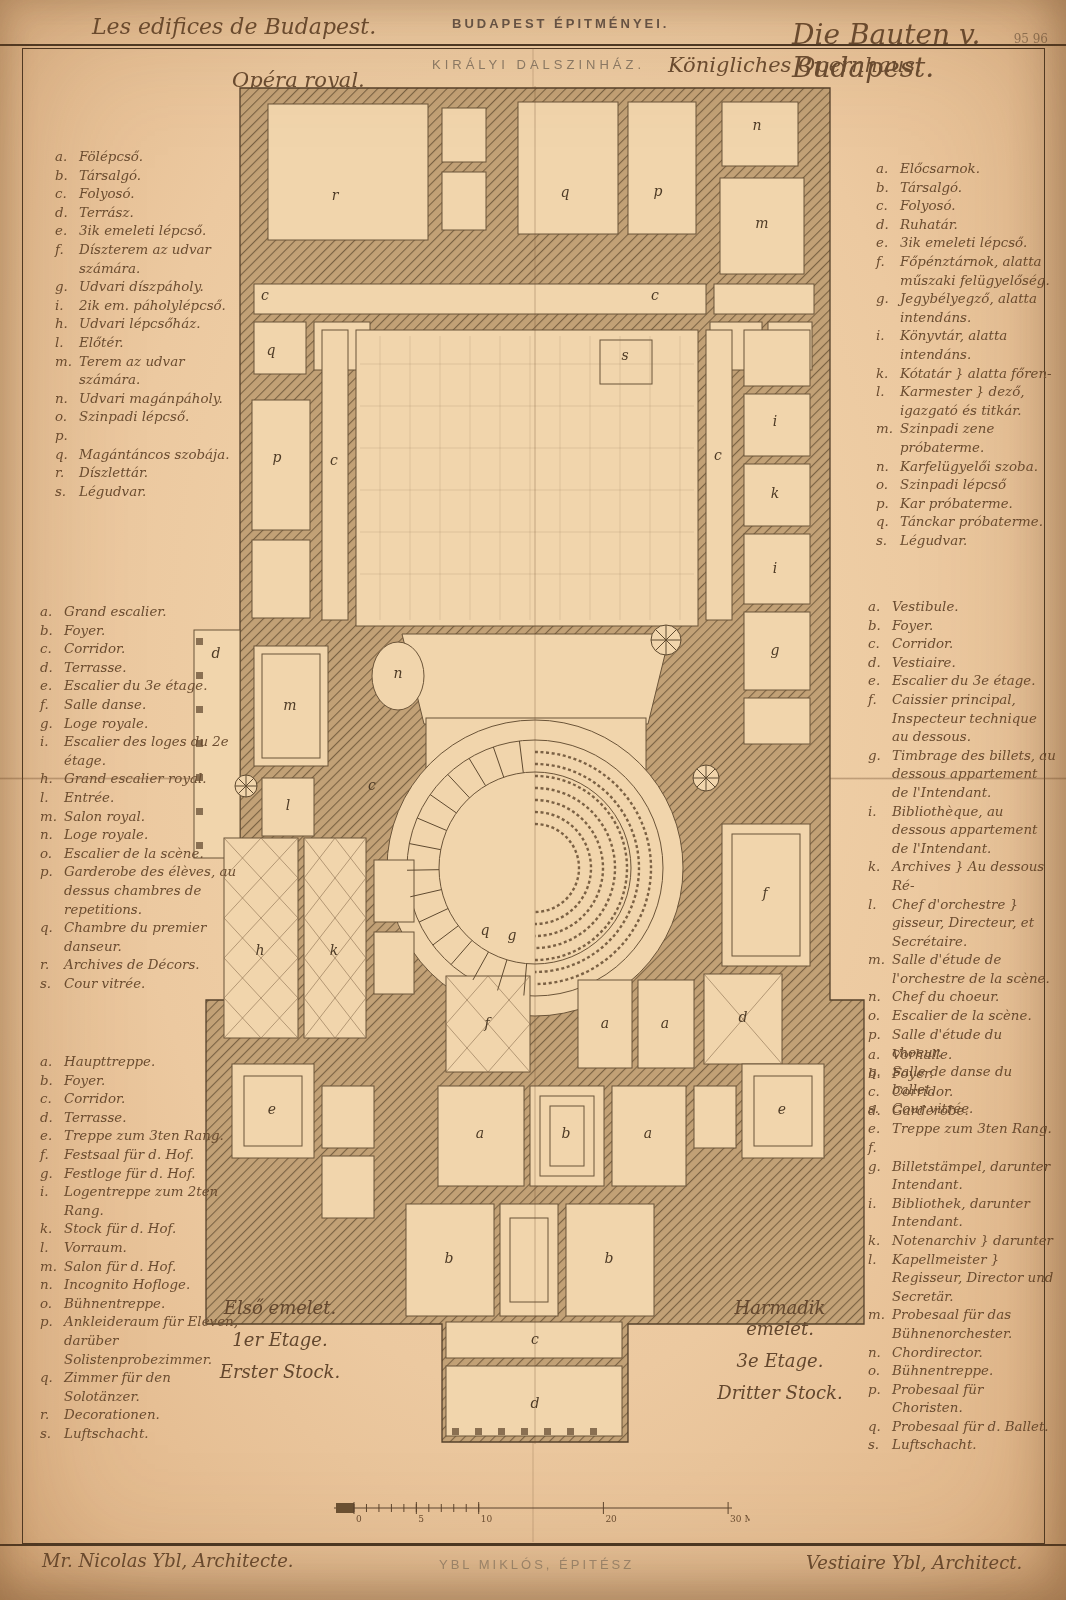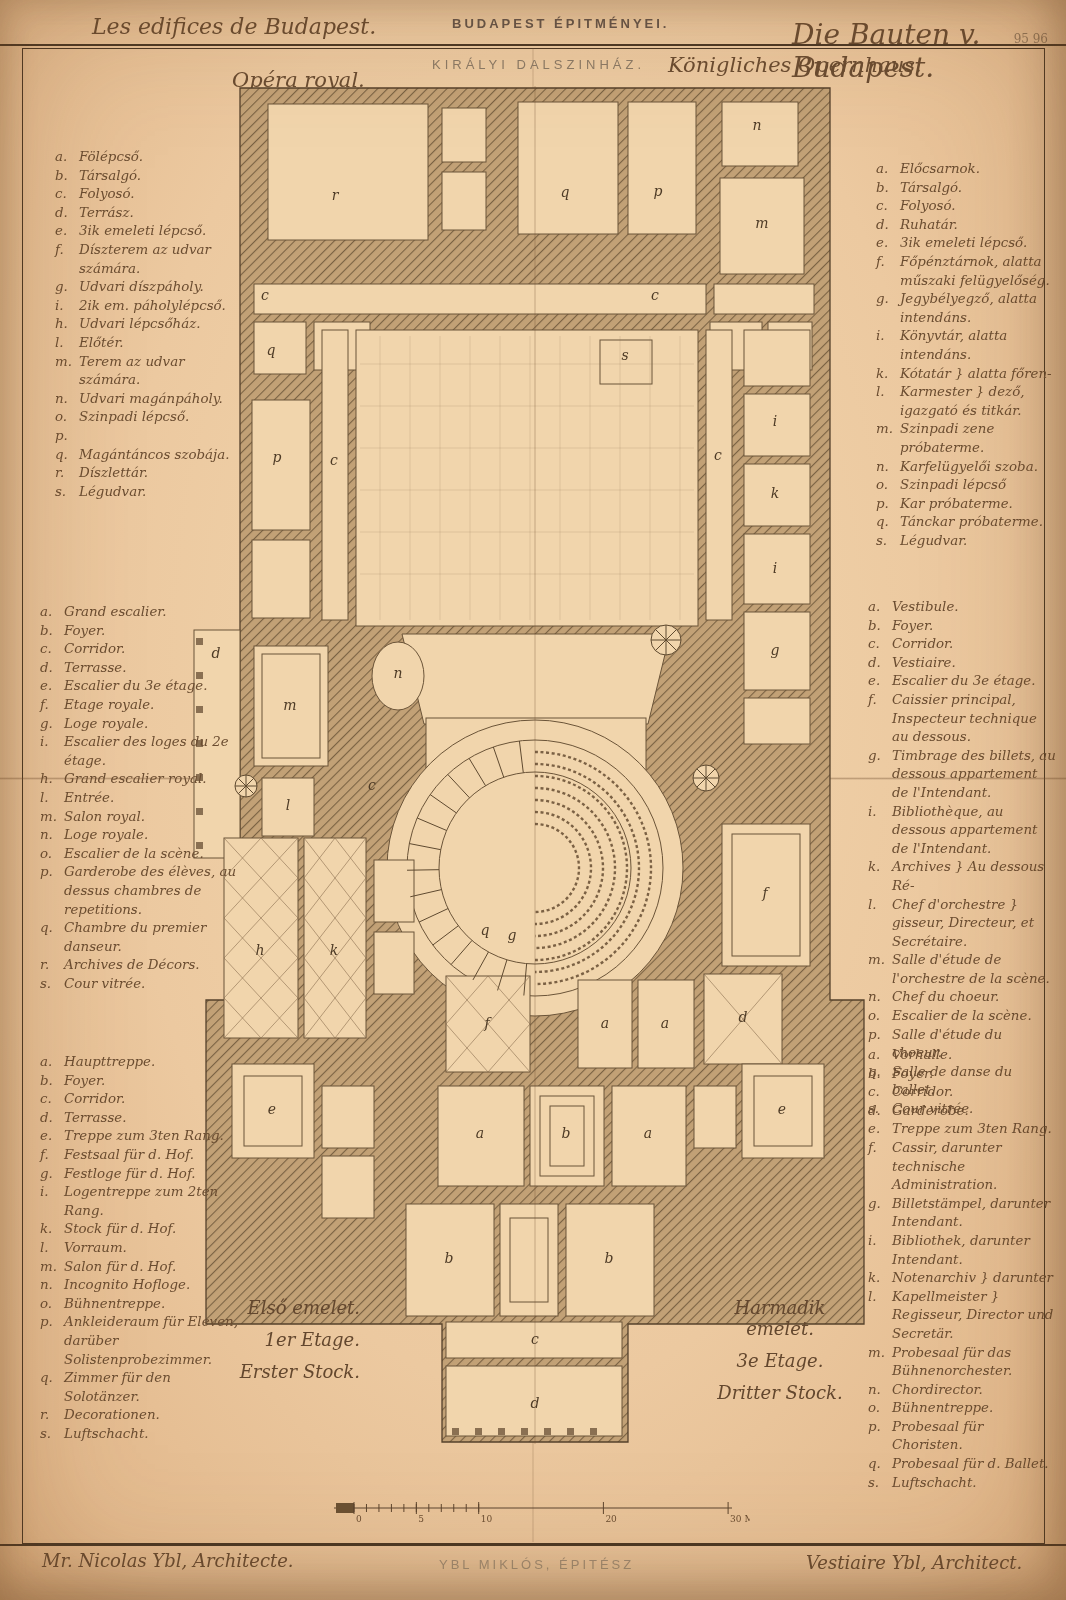--- a/index.html
+++ b/index.html
@@ -423,21 +423,21 @@
       <div class="lg-row">
         <span class="lg-key">d.</span>
         <span class="lg-text">Terrasse.</span>
       </div>
       <div class="lg-row">
         <span class="lg-key">e.</span>
         <span class="lg-text">Escalier du 3e étage.</span>
       </div>
       <div class="lg-row">
         <span class="lg-key">f.</span>
-        <span class="lg-text">Etage royale.</span>
+        <span class="lg-text">Salle danse.</span>
       </div>
       <div class="lg-row">
         <span class="lg-key">g.</span>
         <span class="lg-text">Loge royale.</span>
       </div>
       <div class="lg-row">
         <span class="lg-key">i.</span>
         <span class="lg-text">Escalier des loges du 2e étage.</span>
       </div>
       <div class="lg-row">
@@ -695,21 +695,20 @@
       <div class="lg-row">
         <span class="lg-key">d.</span>
         <span class="lg-text">Garderobe.</span>
       </div>
       <div class="lg-row">
         <span class="lg-key">e.</span>
         <span class="lg-text">Treppe zum 3ten Rang.</span>
       </div>
       <div class="lg-row">
         <span class="lg-key">f.</span>
-        <span class="lg-text">Cassir, darunter technische Administration.</span>
       </div>
       <div class="lg-row">
         <span class="lg-key">g.</span>
         <span class="lg-text">Billetstämpel, darunter Intendant.</span>
       </div>
       <div class="lg-row">
         <span class="lg-key">i.</span>
         <span class="lg-text">Bibliothek, darunter Intendant.</span>
       </div>
       <div class="lg-row">
@@ -739,21 +738,21 @@
       <div class="lg-row">
         <span class="lg-key">q.</span>
         <span class="lg-text">Probesaal für d. Ballet.</span>
       </div>
       <div class="lg-row">
         <span class="lg-key">s.</span>
         <span class="lg-text">Luftschacht.</span>
       </div>
     </div>
 
-  <div class="floor" style="left:200px;top:1297px;text-align:right;">
+  <div class="floor" style="left:200px;top:1297px;">
     <div>Első emelet.</div>
     <div>1er Etage.</div>
     <div>Erster Stock.</div>
   </div>
   <div class="floor" style="left:700px;top:1297px;">
     <div>Harmadik emelet.</div>
     <div>3e Etage.</div>
     <div>Dritter Stock.</div>
   </div>
 

